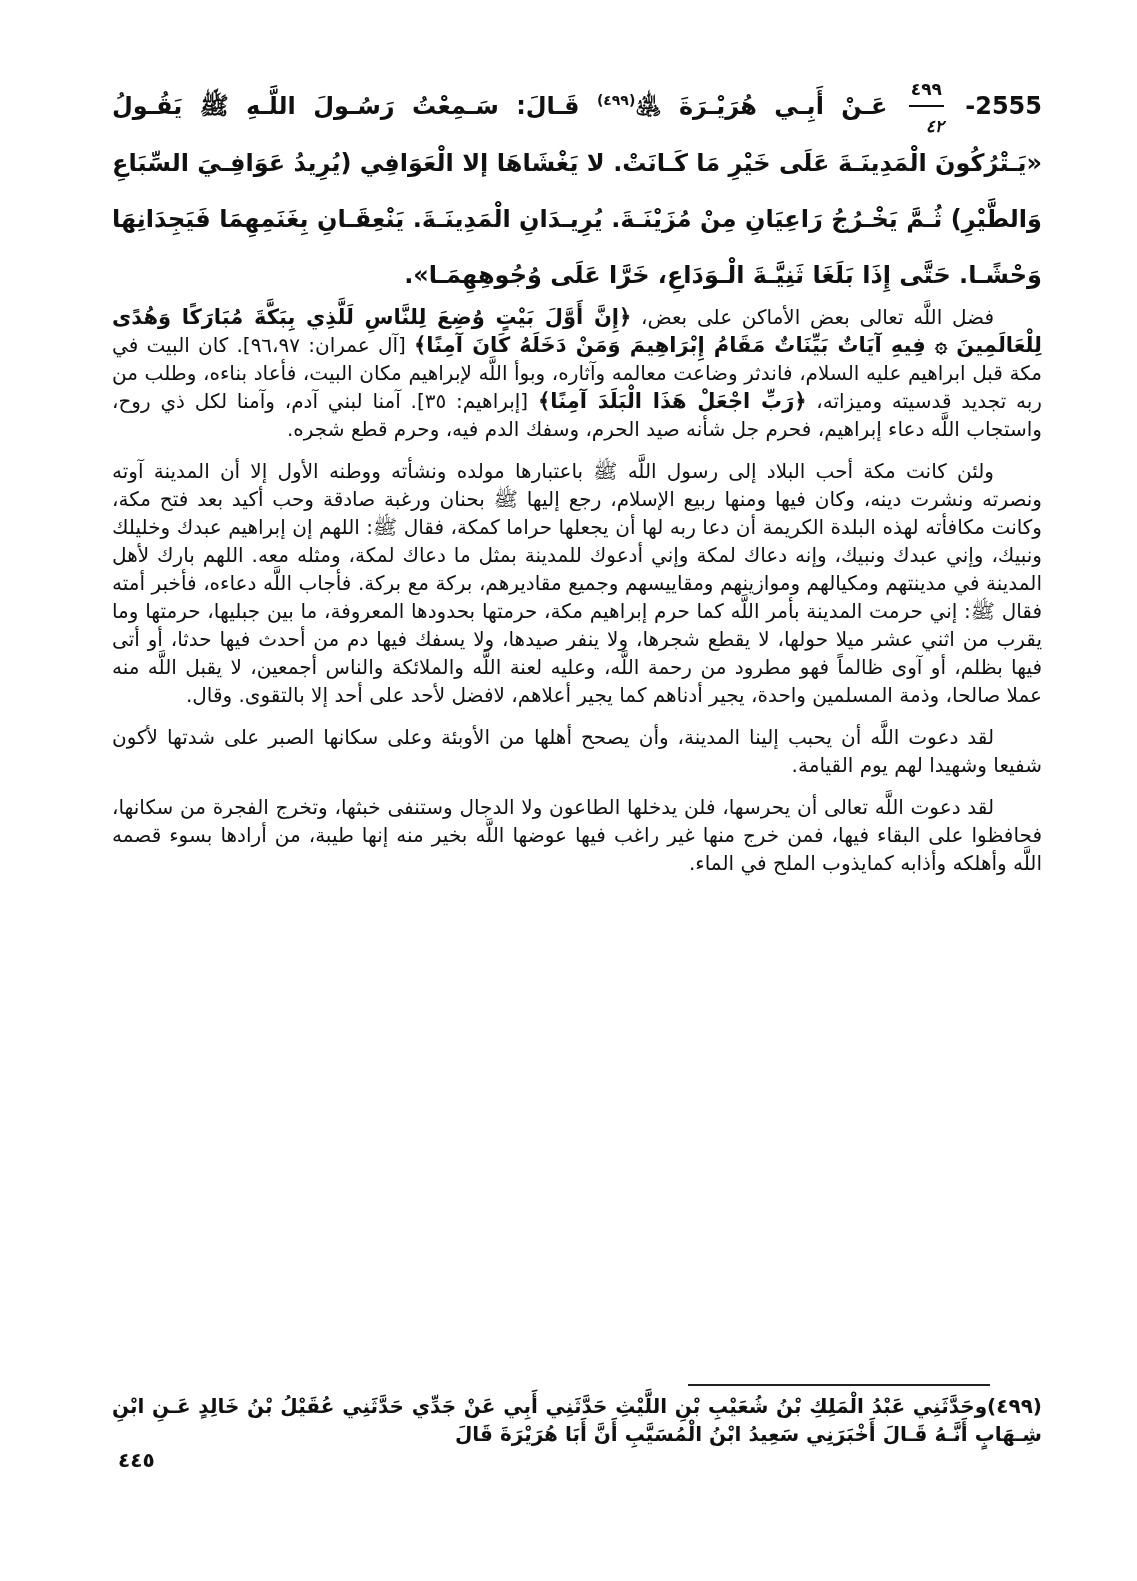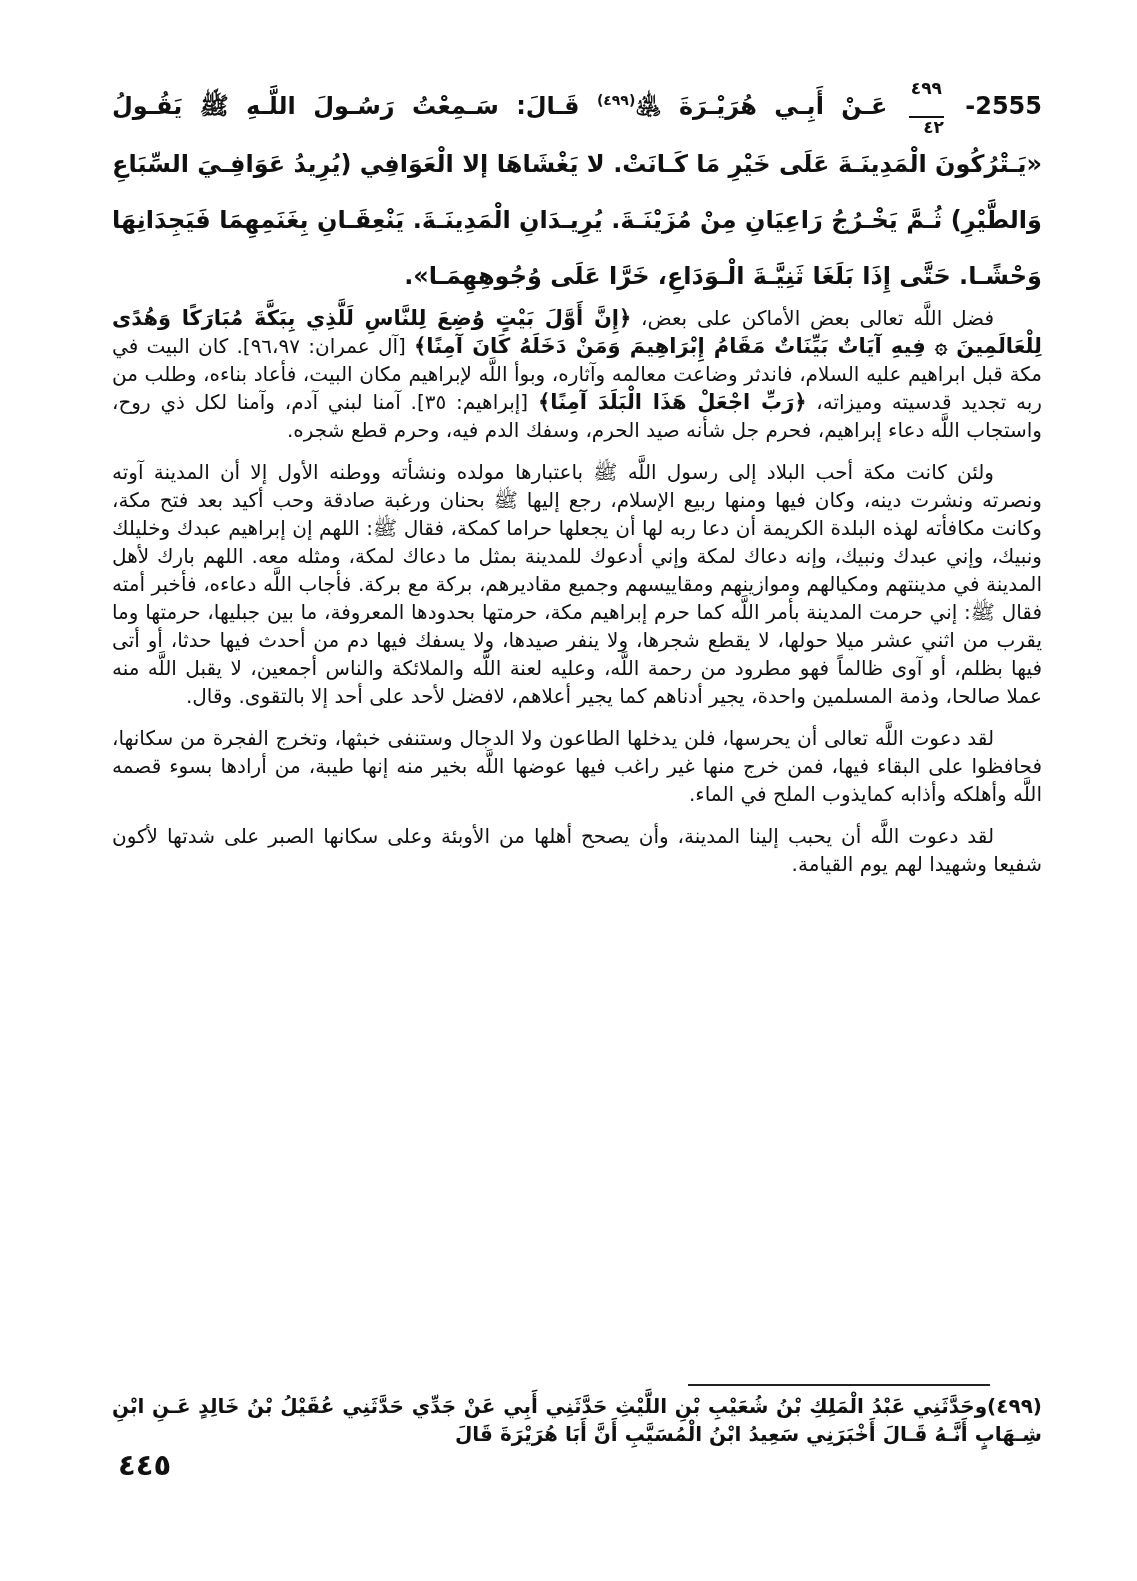--- a/index.html
+++ b/index.html
@@ -37,25 +37,26 @@
     display: inline-block;
     vertical-align: middle;
     text-align: center;
     font-size: 17px;
     line-height: 18px;
     margin: 0 4px;
   }
   .frac .top {
     display: block;
     border-bottom: 2px solid #111;
-    padding: 0 2px 19px 2px;
+    padding: 0 2px 7px 2px;
   }
   .frac .bot {
     display: block;
-    padding-top: 0;
+    padding-top: 10px;
+    font-style: italic;
   }
   .sup {
     font-size: 14px;
     vertical-align: super;
     line-height: 0;
   }
   .section-title {
     text-align: center;
     font-weight: bold;
     font-size: 36px;
@@ -95,21 +96,21 @@
     font-size: 20px;
     font-weight: bold;
     line-height: 28px;
     text-align: justify;
     text-align-last: right;
   }
   .page-number {
     position: absolute;
     left: 118px;
     top: 1448px;
-    font-size: 29px;
+    font-size: 20px;
     font-weight: bold;
     direction: rtl;
   }
 </style>
 </head>
 <body>
 
 <div class="page">
 
   <p class="hadith">
@@ -120,23 +121,23 @@
     </span>
     <span>عَـنْ أَبِـي هُرَيْـرَةَ ﵁</span><span class="sup">(٤٩٩)</span>
     <span>قَـالَ: سَـمِعْتُ رَسُـولَ اللَّـهِ ﷺ يَقُـولُ «يَـتْرُكُونَ الْمَدِينَـةَ عَلَى خَيْرِ مَا كَـانَتْ. لا يَغْشَاهَا إلا الْعَوَافِي (يُرِيدُ عَوَافِـيَ السِّبَاعِ وَالطَّيْرِ) ثُـمَّ يَخْـرُجُ رَاعِيَانِ مِنْ مُزَيْنَـةَ. يُرِيـدَانِ الْمَدِينَـةَ. يَنْعِقَـانِ بِغَنَمِهِمَا فَيَجِدَانِهَا وَحْشًـا. حَتَّى إِذَا بَلَغَا ثَنِيَّـةَ الْـوَدَاعِ، خَرَّا عَلَى وُجُوهِهِمَـا».</span>
   </p>
 
 
   <p class="para"><span>فضل اللَّه تعالى بعض الأماكن على بعض، </span><span class="quran">﴿إِنَّ أَوَّلَ بَيْتٍ وُضِعَ لِلنَّاسِ لَلَّذِي بِبَكَّةَ مُبَارَكًا وَهُدًى لِلْعَالَمِينَ ۞ فِيهِ آيَاتٌ بَيِّنَاتٌ مَقَامُ إِبْرَاهِيمَ وَمَنْ دَخَلَهُ كَانَ آمِنًا﴾</span><span class="ref"> [آل عمران: ٩٦،٩٧]. </span><span>كان البيت في مكة قبل ابراهيم عليه السلام، فاندثر وضاعت معالمه وآثاره، وبوأ اللَّه لإبراهيم مكان البيت، فأعاد بناءه، وطلب من ربه تجديد قدسيته وميزاته، </span><span class="quran">﴿رَبِّ اجْعَلْ هَذَا الْبَلَدَ آمِنًا﴾</span><span class="ref"> [إبراهيم: ٣٥]. </span><span>آمنا لبني آدم، وآمنا لكل ذي روح، واستجاب اللَّه دعاء إبراهيم، فحرم جل شأنه صيد الحرم، وسفك الدم فيه، وحرم قطع شجره.</span></p>
 
   <p class="para">ولئن كانت مكة أحب البلاد إلى رسول اللَّه ﷺ باعتبارها مولده ونشأته ووطنه الأول إلا أن المدينة آوته ونصرته ونشرت دينه، وكان فيها ومنها ربيع الإسلام، رجع إليها ﷺ بحنان ورغبة صادقة وحب أكيد بعد فتح مكة، وكانت مكافأته لهذه البلدة الكريمة أن دعا ربه لها أن يجعلها حراما كمكة، فقال ﷺ: اللهم إن إبراهيم عبدك وخليلك ونبيك، وإني عبدك ونبيك، وإنه دعاك لمكة وإني أدعوك للمدينة بمثل ما دعاك لمكة، ومثله معه. اللهم بارك لأهل المدينة في مدينتهم ومكيالهم وموازينهم ومقاييسهم وجميع مقاديرهم، بركة مع بركة. فأجاب اللَّه دعاءه، فأخبر أمته فقال ﷺ: إني حرمت المدينة بأمر اللَّه كما حرم إبراهيم مكة، حرمتها بحدودها المعروفة، ما بين جبليها، حرمتها وما يقرب من اثني عشر ميلا حولها، لا يقطع شجرها، ولا ينفر صيدها، ولا يسفك فيها دم من أحدث فيها حدثا، أو أتى فيها بظلم، أو آوى ظالماً فهو مطرود من رحمة اللَّه، وعليه لعنة اللَّه والملائكة والناس أجمعين، لا يقبل اللَّه منه عملا صالحا، وذمة المسلمين واحدة، يجير أدناهم كما يجير أعلاهم، لافضل لأحد على أحد إلا بالتقوى. وقال.</p>
 
+  <p class="para">لقد دعوت اللَّه أن يحبب إلينا المدينة، وأن يصحح أهلها من الأوبئة وعلى سكانها الصبر على شدتها لأكون شفيعا وشهيدا لهم يوم القيامة.</p>
+
   <p class="para">لقد دعوت اللَّه تعالى أن يحرسها، فلن يدخلها الطاعون ولا الدجال وستنفى خبثها، وتخرج الفجرة من سكانها، فحافظوا على البقاء فيها، فمن خرج منها غير راغب فيها عوضها اللَّه بخير منه إنها طيبة، من أرادها بسوء قصمه اللَّه وأهلكه وأذابه كمايذوب الملح في الماء.</p>
-
-  <p class="para">لقد دعوت اللَّه أن يحبب إلينا المدينة، وأن يصحح أهلها من الأوبئة وعلى سكانها الصبر على شدتها لأكون شفيعا وشهيدا لهم يوم القيامة.</p>
 
 </div>
 
 <div class="footnote-rule"></div>
 
 <div class="footnote">
   <span>(٤٩٩)</span><span>وحَدَّثَنِي عَبْدُ الْمَلِكِ بْنُ شُعَيْبِ بْنِ اللَّيْثِ حَدَّثَنِي أَبِي عَنْ جَدِّي حَدَّثَنِي عُقَيْلُ بْنُ خَالِدٍ عَـنِ ابْنِ شِـهَابٍ أَنَّـهُ قَـالَ أَخْبَرَنِي سَعِيدُ ابْنُ الْمُسَيَّبِ أَنَّ أَبَا هُرَيْرَةَ قَالَ</span>
 </div>
 
 <div class="page-number">٤٤٥</div>

